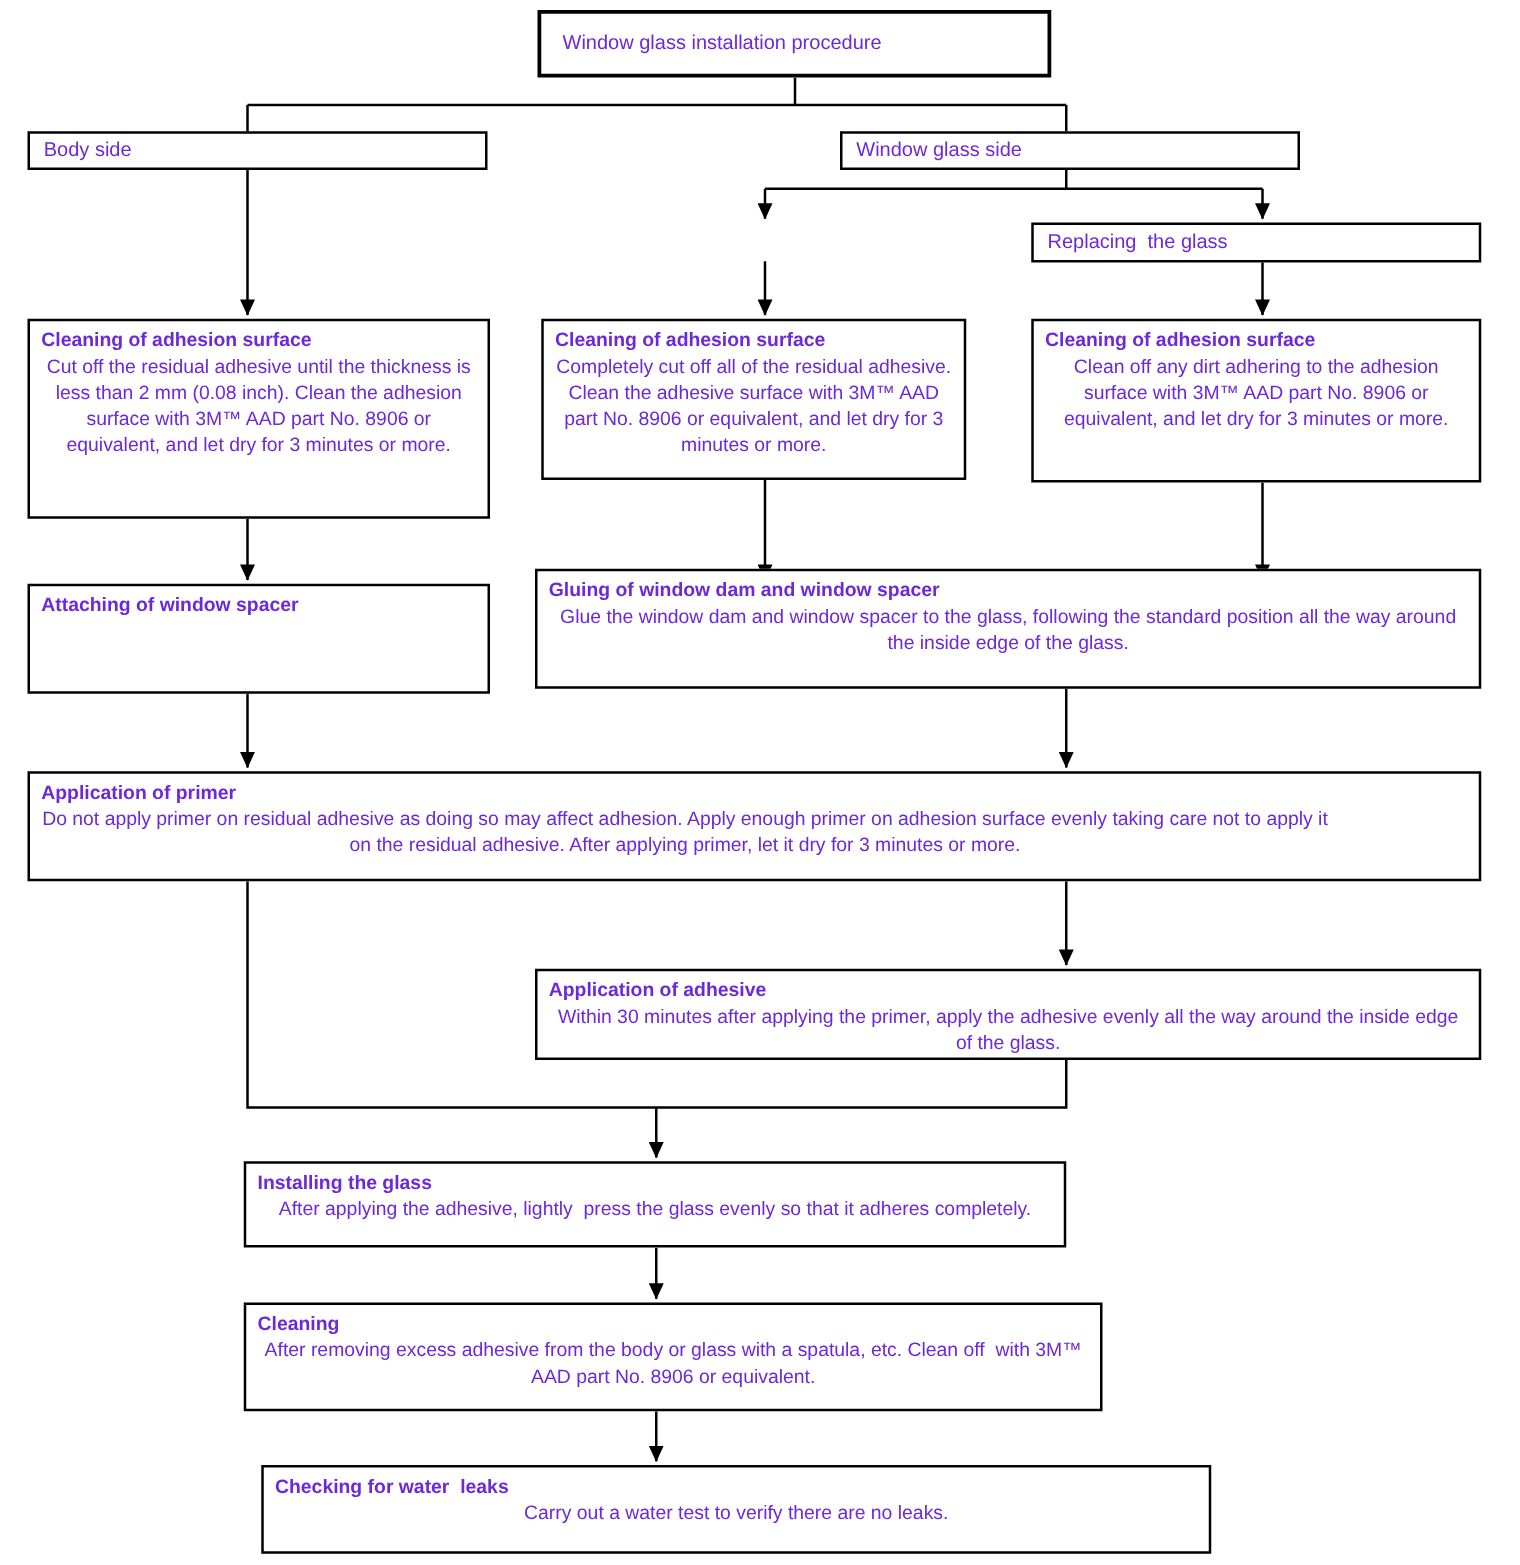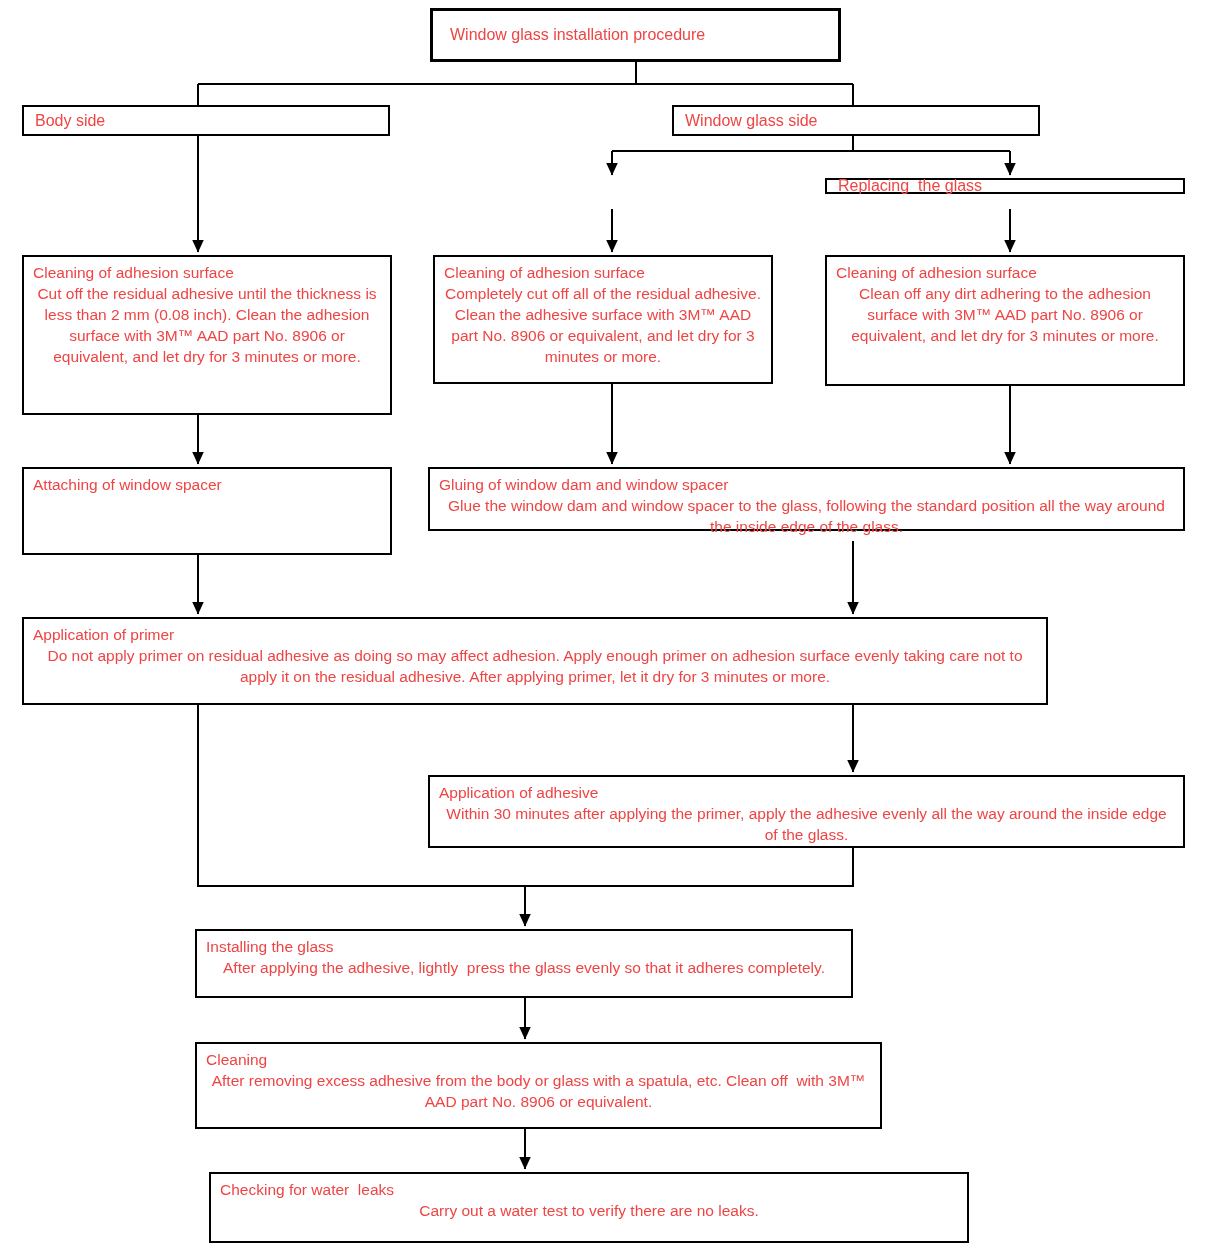--- a/index.html
+++ b/index.html
@@ -2,37 +2,37 @@
 <html><head>
 <meta charset="utf-8">
 <style>
   html, body { margin: 0; padding: 0; background: #ffffff; }
   .canvas {
     position: relative;
     width: 1216px;
     height: 1252px;
     background: #ffffff;
     font-family: "Liberation Sans", sans-serif;
-    color: #ef4444;
+    color: #6d28d9;
     overflow: hidden;
   }
   svg.edges { position: absolute; left: 0; top: 0; }
   .node {
     position: absolute;
     box-sizing: border-box;
     background: #ffffff;
     border: 2px solid #000000;
     padding: 5px 9px;
   }
   .node--thick { border-width: 3px; }
   .label-box { display: flex; align-items: center; padding: 0 0 0 11px; }
   .label-box--big { padding-left: 17px; }
   .label-text { font-size: 16px; white-space: pre-wrap; }
   .node-title {
-    font-weight: normal;
+    font-weight: bold;
     font-size: 15.5px;
     line-height: 21px;
     white-space: pre-wrap;
   }
   .node-body {
     font-size: 15.5px;
     line-height: 21px;
     white-space: pre-wrap;
     text-align: center;
   }
@@ -76,21 +76,21 @@
 
   <div class="node label-box" style="left:22px;top:105px;width:368px;height:31px">
     <span class="label-text">Body side</span>
   </div>
 
   <div class="node label-box" style="left:672px;top:105px;width:368px;height:31px">
     <span class="label-text">Window glass side</span>
   </div>
 
 
-  <div class="node label-box" style="left:825px;top:178px;width:360px;height:16px">
+  <div class="node label-box" style="left:825px;top:178px;width:360px;height:32px">
     <span class="label-text">Replacing  the glass</span>
   </div>
 
   <div class="node" style="left:22px;top:255px;width:370px;height:160px">
     <div class="node-title">Cleaning of adhesion surface</div>
     <div class="node-body">Cut off the residual adhesive until the thickness is less than 2 mm (0.08 inch). Clean the adhesion surface with 3M™ AAD part No. 8906 or equivalent, and let dry for 3 minutes or more.</div>
   </div>
 
   <div class="node" style="left:433px;top:255px;width:340px;height:129px">
     <div class="node-title">Cleaning of adhesion surface</div>
@@ -99,26 +99,26 @@
 
   <div class="node" style="left:825px;top:255px;width:360px;height:131px">
     <div class="node-title">Cleaning of adhesion surface</div>
     <div class="node-body">Clean off any dirt adhering to the adhesion surface with 3M™ AAD part No. 8906 or equivalent, and let dry for 3 minutes or more.</div>
   </div>
 
   <div class="node" style="left:22px;top:467px;width:370px;height:88px">
     <div class="node-title">Attaching of window spacer</div>
   </div>
 
-  <div class="node" style="left:428px;top:467px;width:757px;height:64px">
+  <div class="node" style="left:428px;top:455px;width:757px;height:96px">
     <div class="node-title">Gluing of window dam and window spacer</div>
     <div class="node-body">Glue the window dam and window spacer to the glass, following the standard position all the way around the inside edge of the glass.</div>
   </div>
 
-  <div class="node" style="left:22px;top:617px;width:1026px;height:88px">
+  <div class="node" style="left:22px;top:617px;width:1163px;height:88px">
     <div class="node-title">Application of primer</div>
     <div class="node-body node-body--primer">Do not apply primer on residual adhesive as doing so may affect adhesion. Apply enough primer on adhesion surface evenly taking care not to apply it on the residual adhesive. After applying primer, let it dry for 3 minutes or more.</div>
   </div>
 
   <div class="node" style="left:428px;top:775px;width:757px;height:73px">
     <div class="node-title">Application of adhesive</div>
     <div class="node-body">Within 30 minutes after applying the primer, apply the adhesive evenly all the way around the inside edge of the glass.</div>
   </div>
 
   <div class="node" style="left:195px;top:929px;width:658px;height:69px">

